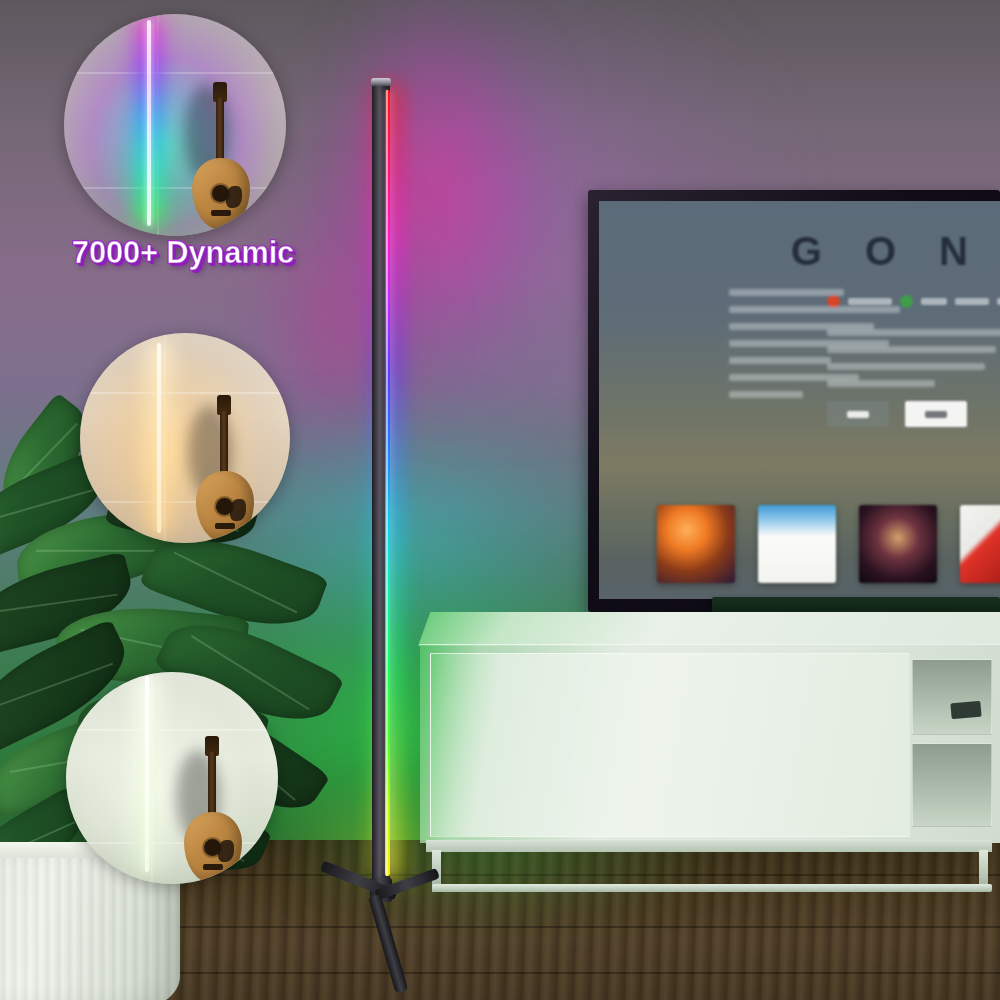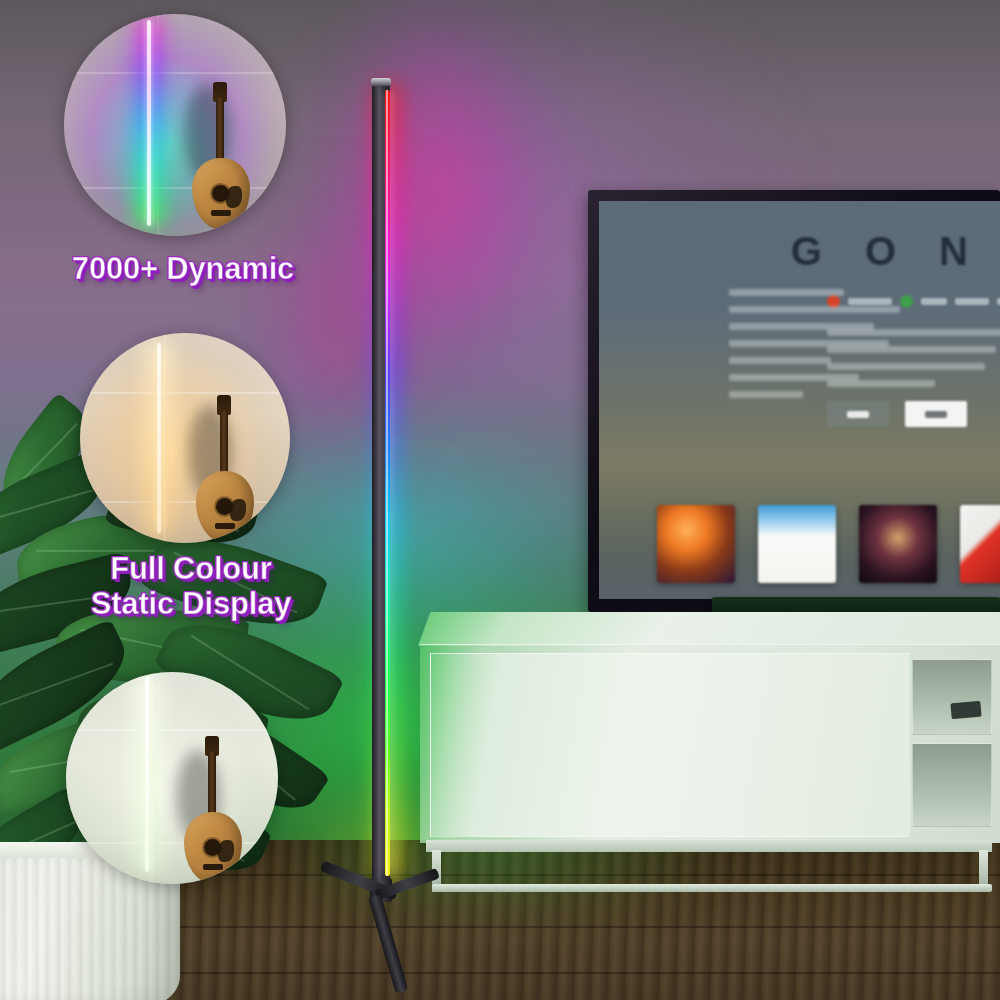--- a/index.html
+++ b/index.html
@@ -835,23 +835,19 @@
           <div class="guitar-neck"></div>
         <div class="guitar-waist"></div>
           <div class="guitar-body"></div>
         <div class="guitar-hole"></div>
           <div class="guitar-pick"></div>
           <div class="guitar-bridge"></div>
       </div>
     </div>
   </div>
 
-  <div class="feature-label" style="left:10px; top:236px; width:346px; font-size:31px;margin-top:16px;">
+  <div class="feature-label" style="left:10px; top:236px; width:346px; font-size:31px;">
     <span class="l1">7000+ Dynamic</span>
   </div>
 
-  <div class="feature-label" style="left:36px; top:552px; width:310px; font-size:31px;">
-    <span class="l1">Full Colour</span>
-    <span class="l2">Static Display</span>
-  </div>
 
 
 </div>
 
 </body></html>

